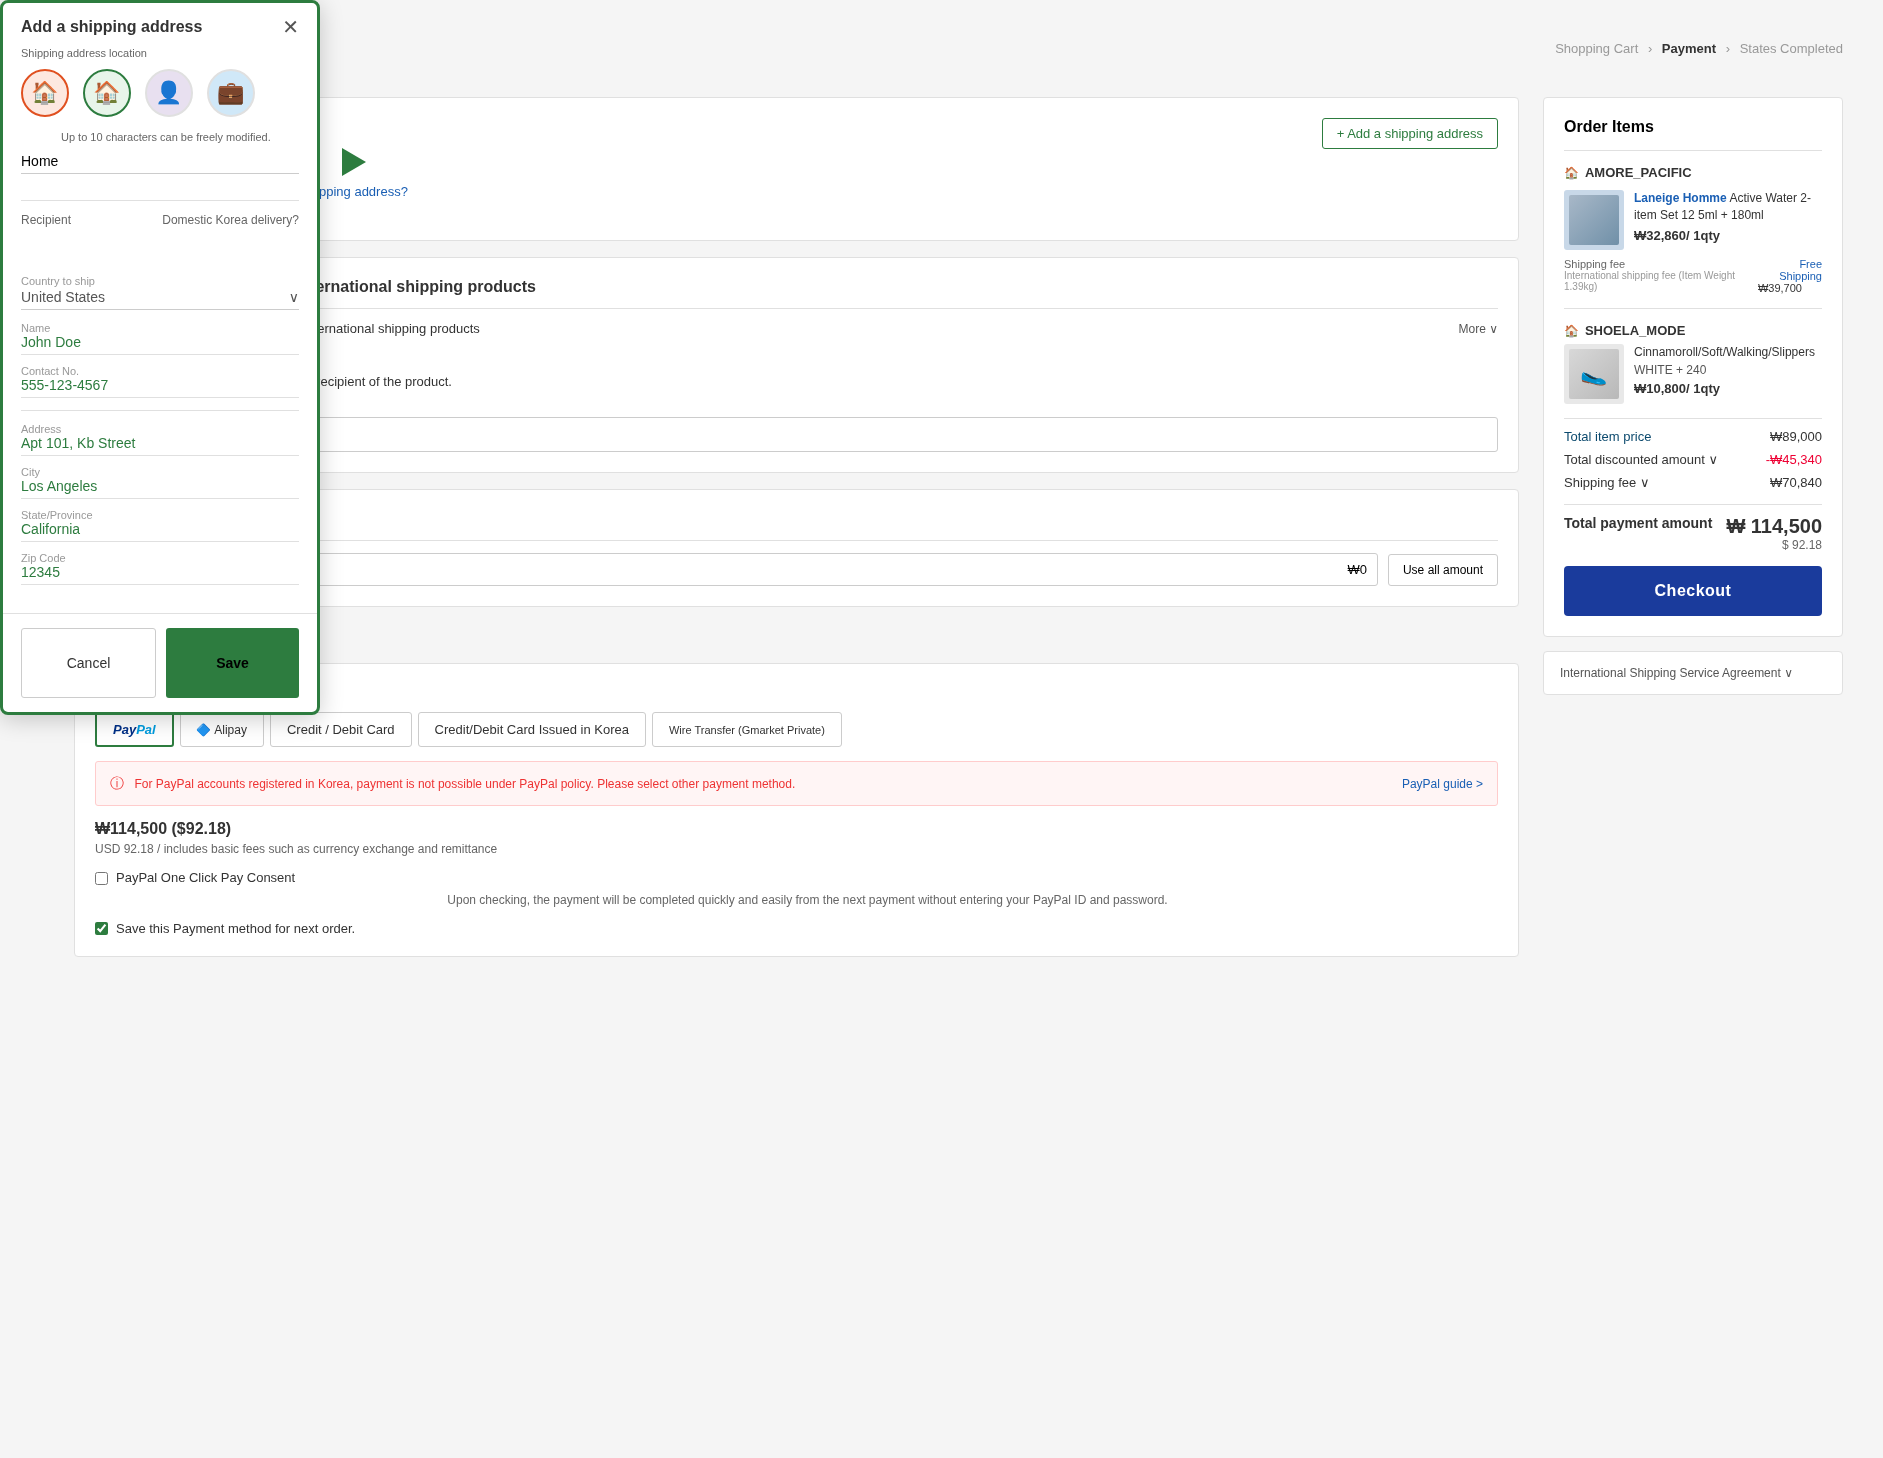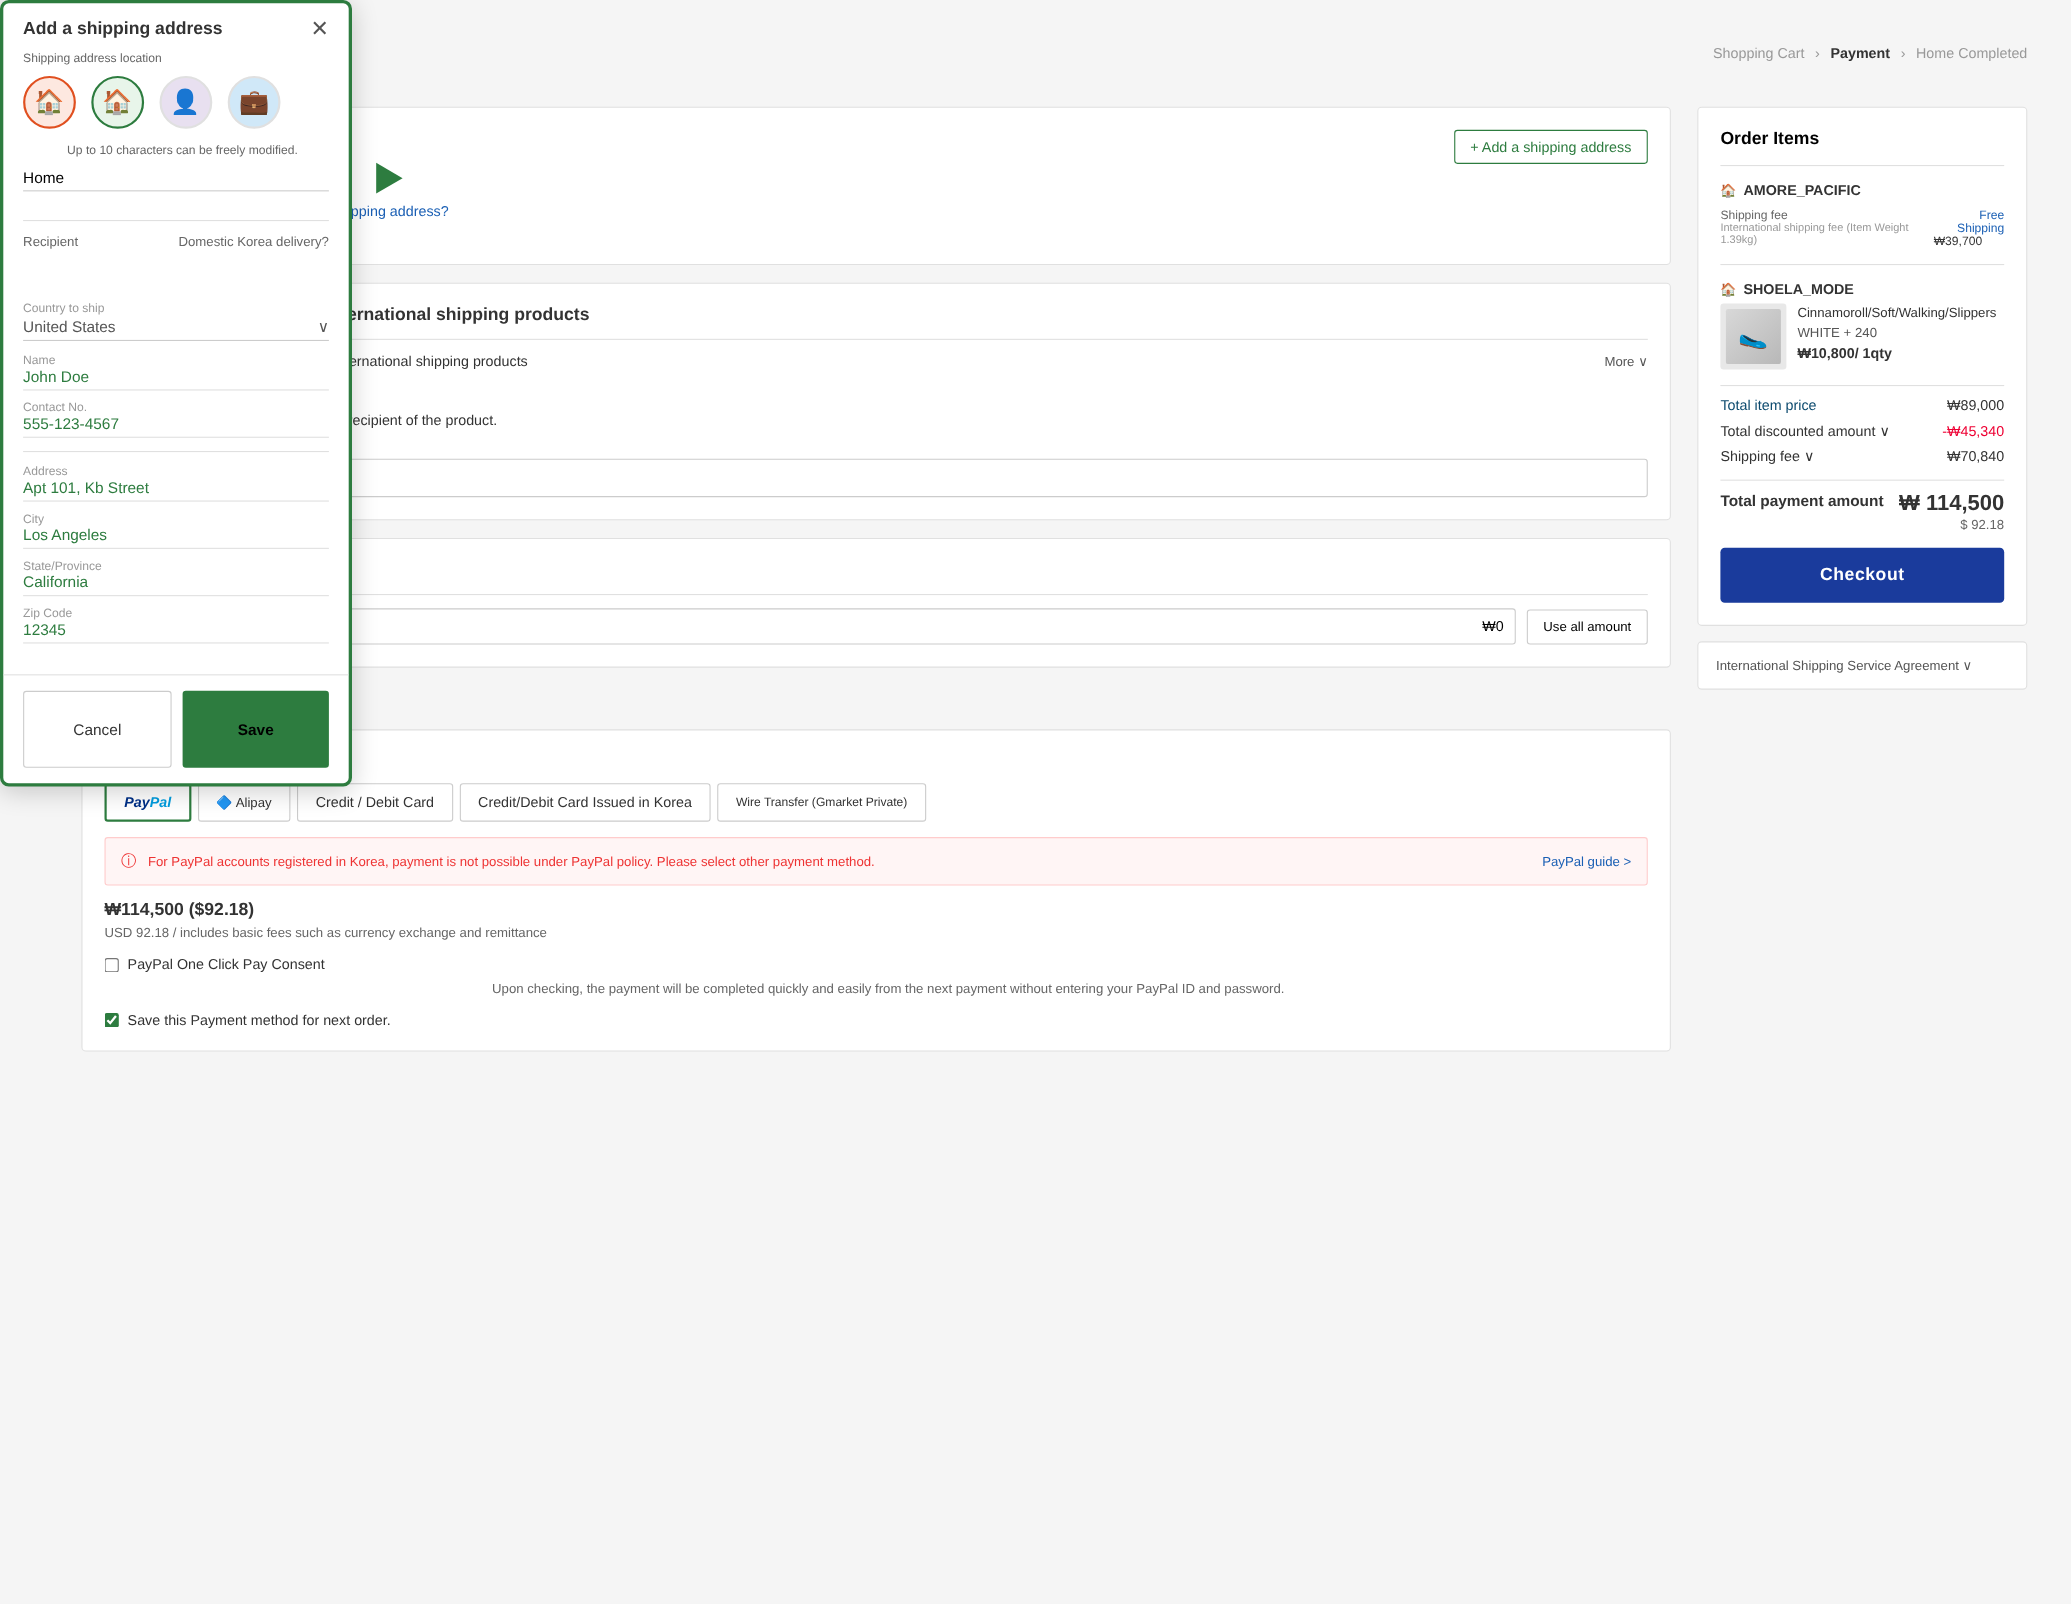--- a/index.html
+++ b/index.html
@@ -148,21 +148,21 @@
 
 <div class="page-wrapper">
 
   <div class="page-header">
     <h1 class="page-title">Payment</h1>
     <div class="breadcrumb">
       <span>Shopping Cart</span>
       <span class="sep">›</span>
       <span class="active">Payment</span>
       <span class="sep">›</span>
-      <span>Home Completed</span>
+      <span>States Completed</span>
     </div>
   </div>
 
   <div class="main-content">
 
     <div class="left-panel">
 
       <div class="shipping-section">
         <div class="shipping-top">
           <div class="shipping-label">
@@ -273,20 +273,34 @@
     <div class="right-panel">
       <div class="order-items-card">
         <div class="order-items-title">Order Items</div>
         <hr class="order-divider">
 
         
         <div class="brand-row">
           <span class="home-icon">🏠</span>
           <span class="brand-name">AMORE_PACIFIC</span>
         </div>
+        <div class="product-row">
+          <div class="product-image">
+            <div class="product-image-inner"></div>
+          </div>
+          <div class="product-details">
+            <div class="product-name">
+              <span style="color:#1a5fb4; font-weight:bold;">Laneige Homme</span>
+              <span> Active Water 2-item Set 12 5ml + 180ml</span>
+            </div>
+            <div class="product-price">
+              <span>₩32,860</span>/ <span>1qty</span>
+            </div>
+          </div>
+        </div>
         <div class="shipping-fee-row">
           <div>
             <div class="shipping-fee-label">Shipping fee</div>
             <div class="shipping-fee-sub">International shipping fee (Item Weight 1.39kg)</div>
           </div>
           <div>
             <div class="shipping-fee-value">Free Shipping</div>
             <div class="shipping-fee-amount">₩39,700</div>
           </div>
         </div>

